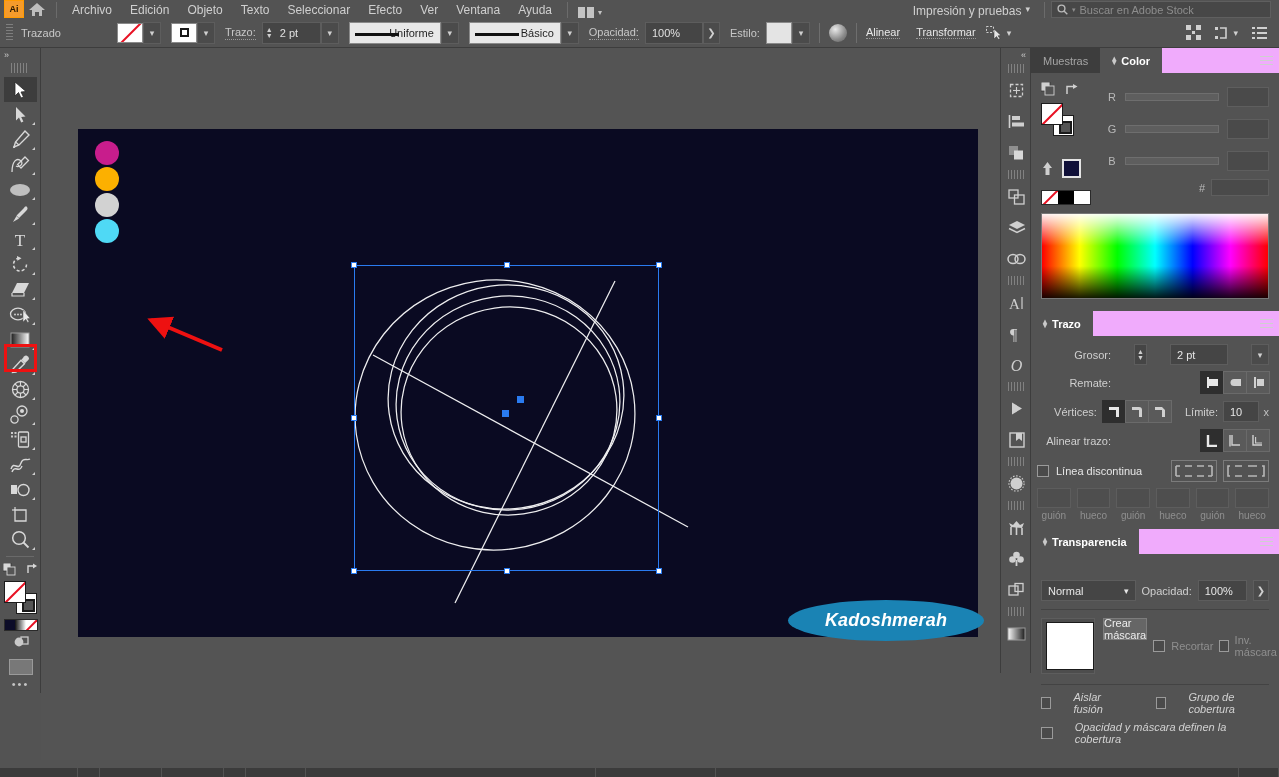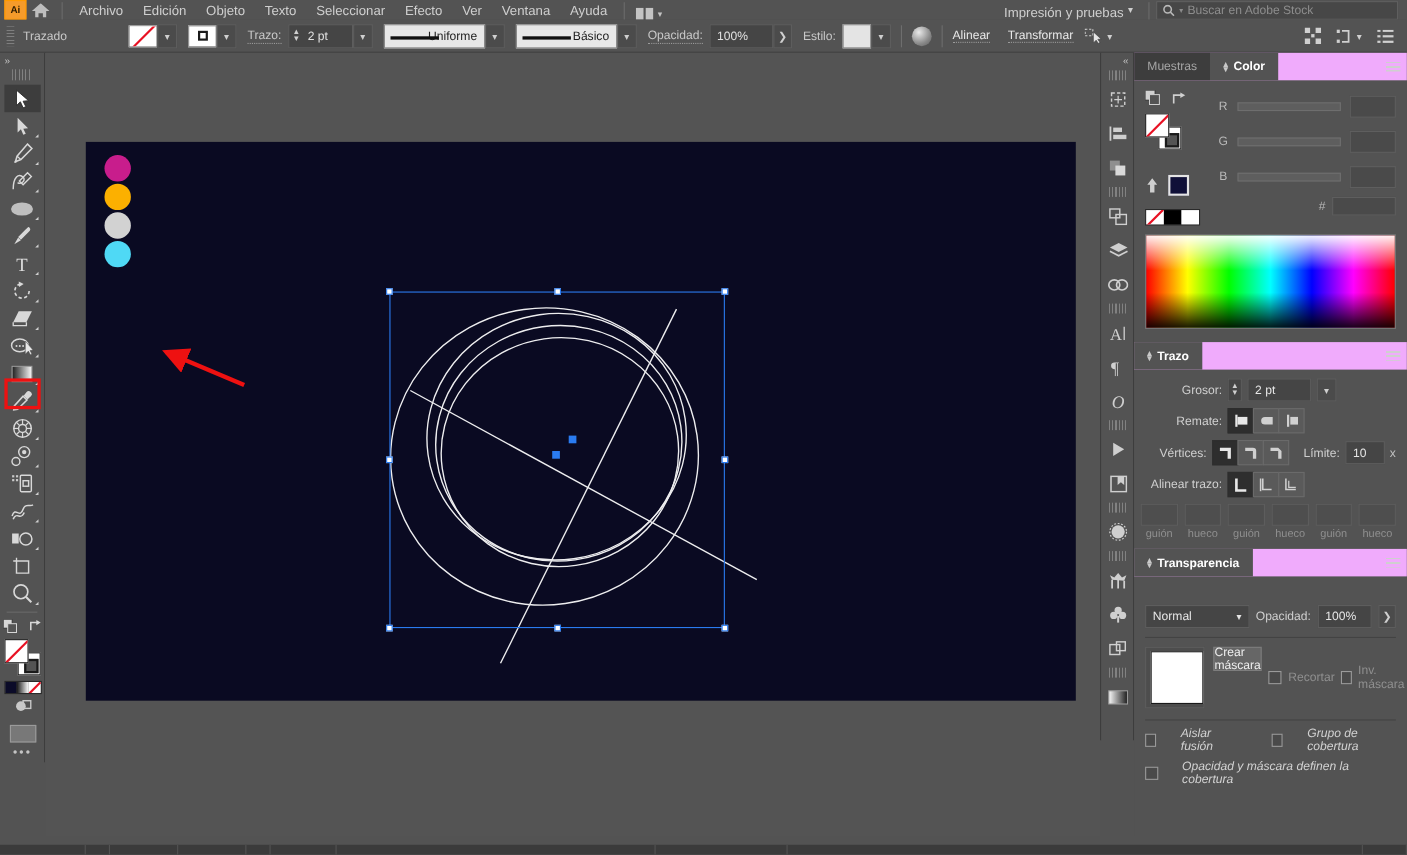--- a/index.html
+++ b/index.html
@@ -190,21 +190,21 @@
   .swatch-strip{display:flex;width:50px;height:15px;border:1px solid #2a2a2a;}
   .swatch-strip i{flex:1;}
   .ss-none{background:#fff;position:relative;overflow:hidden;}
   .ss-none:after{content:'';position:absolute;left:-3px;top:5px;width:24px;height:1.5px;background:#e81123;transform:rotate(-45deg);}
 
   .panel-sep{height:1px;background:#434343;}
   .sub-tabs{display:flex;height:24px;background:#3d3d3d;}
   .stab{height:24px;padding:0 8px;display:flex;align-items:center;gap:5px;font-size:11px;color:#a5a5a5;}
   .stab.active{background:#535353;color:#fff;font-weight:bold;}
 
-  .frm-row{display:flex;align-items:center;gap:5px;margin-bottom:6px;}
+  .frm-row{display:flex;align-items:center;gap:5px;margin-bottom:6px;justify-content:space-between;}
   .frm-lab{width:74px;text-align:right;color:#cfcfcf;font-size:11px;}
   .field{height:21px;background:#454545;border:1px solid #5d5d5d;color:#e6e6e6;
     display:flex;align-items:center;padding-left:6px;font-size:11px;}
   .seg{display:flex;}
   .seg .b{width:24px;height:23px;background:#5a5a5a;border:1px solid #6a6a6a;
     display:flex;align-items:center;justify-content:center;margin-right:-1px;}
   .seg .b.on{background:#2e2e2e;border-color:#2e2e2e;}
   .chk{width:12px;height:12px;border:1px solid #9a9a9a;background:#4a4a4a;display:inline-block;}
   .dash-cells{display:flex;gap:6px;margin-top:6px;}
   .dash-cell{flex:1;}
@@ -590,20 +590,23 @@
         <div class="handle" style="left:301px;top:-4px;"></div>
         <div class="handle" style="left:-4px;top:149px;"></div>
         <div class="handle" style="left:301px;top:149px;"></div>
         <div class="handle" style="left:-4px;top:302px;"></div>
         <div class="handle" style="left:149px;top:302px;"></div>
         <div class="handle" style="left:301px;top:302px;"></div>
         <div class="anchor" style="left:147px;top:144px;"></div>
         <div class="anchor" style="left:162px;top:130px;"></div>
       </div>
 
+      <div class="label-oval">
+        <span>Kadoshmerah</span>
+      </div>
     </div>
 
     <svg class="arrow-anno">
       <defs>
         <marker id="ahead" markerWidth="6" markerHeight="6" refX="5" refY="3" orient="auto">
           <path d="M0 0 L6 3 L0 6 Z" fill="#ee1111"></path>
         </marker>
       </defs>
       <line x1="181" y1="302" x2="110" y2="272" stroke="#ee1111" stroke-width="4" marker-end="url(#ahead)"></line>
     </svg>
@@ -889,20 +892,46 @@
             </div>
           <div class="b">
               <svg width="14" height="13" viewBox="0 0 14 13">
                 <path d="M2 1 V11 H11" fill="none" stroke="#d0d0d0" stroke-width="1.4"></path>
                 <path d="M4.6 3 V9 H11" fill="none" stroke="#d0d0d0" stroke-width="1.1"></path>
               </svg>
             </div>
         </div>
       </div>
 
+      <div style="display:flex;align-items:center;margin-top:8px;">
+        <span class="chk"></span>
+        <span style="margin-left:7px;font-size:11px;color:#e6e6e6;">Línea discontinua</span>
+        <div style="margin-left:auto;display:flex;gap:6px;">
+          <div class="cap-btn">
+            <svg width="44" height="20" viewBox="0 0 44 20">
+                <g stroke="#b8b8b8" stroke-width="1.6" fill="none">
+                  <path d="M4 5 H8 M4 5 V15 M4 15 H8"></path>
+                  <path d="M13 5 H20 M13 15 H20"></path>
+                  <path d="M25 5 H32 M25 15 H32"></path>
+                  <path d="M36 5 H40 M40 5 V15 M36 15 H40"></path>
+                </g>
+              </svg>
+          </div>
+          <div class="cap-btn">
+            <svg width="44" height="20" viewBox="0 0 44 20">
+                <g stroke="#b8b8b8" stroke-width="1.6" fill="none">
+                  <path d="M6 5 H4 V15 H6"></path>
+                  <path d="M11 5 H18 M11 15 H18"></path>
+                  <path d="M24 5 H33 M24 15 H33"></path>
+                  <path d="M38 5 H40 V15 H38"></path>
+                </g>
+              </svg>
+          </div>
+        </div>
+      </div>
 
       <div class="dash-cells">
         <div class="dash-cell">
             <div class="dash-in"></div>
             <div class="dash-lbl">guión</div>
           </div>
         <div class="dash-cell">
             <div class="dash-in"></div>
             <div class="dash-lbl">hueco</div>
           </div>

